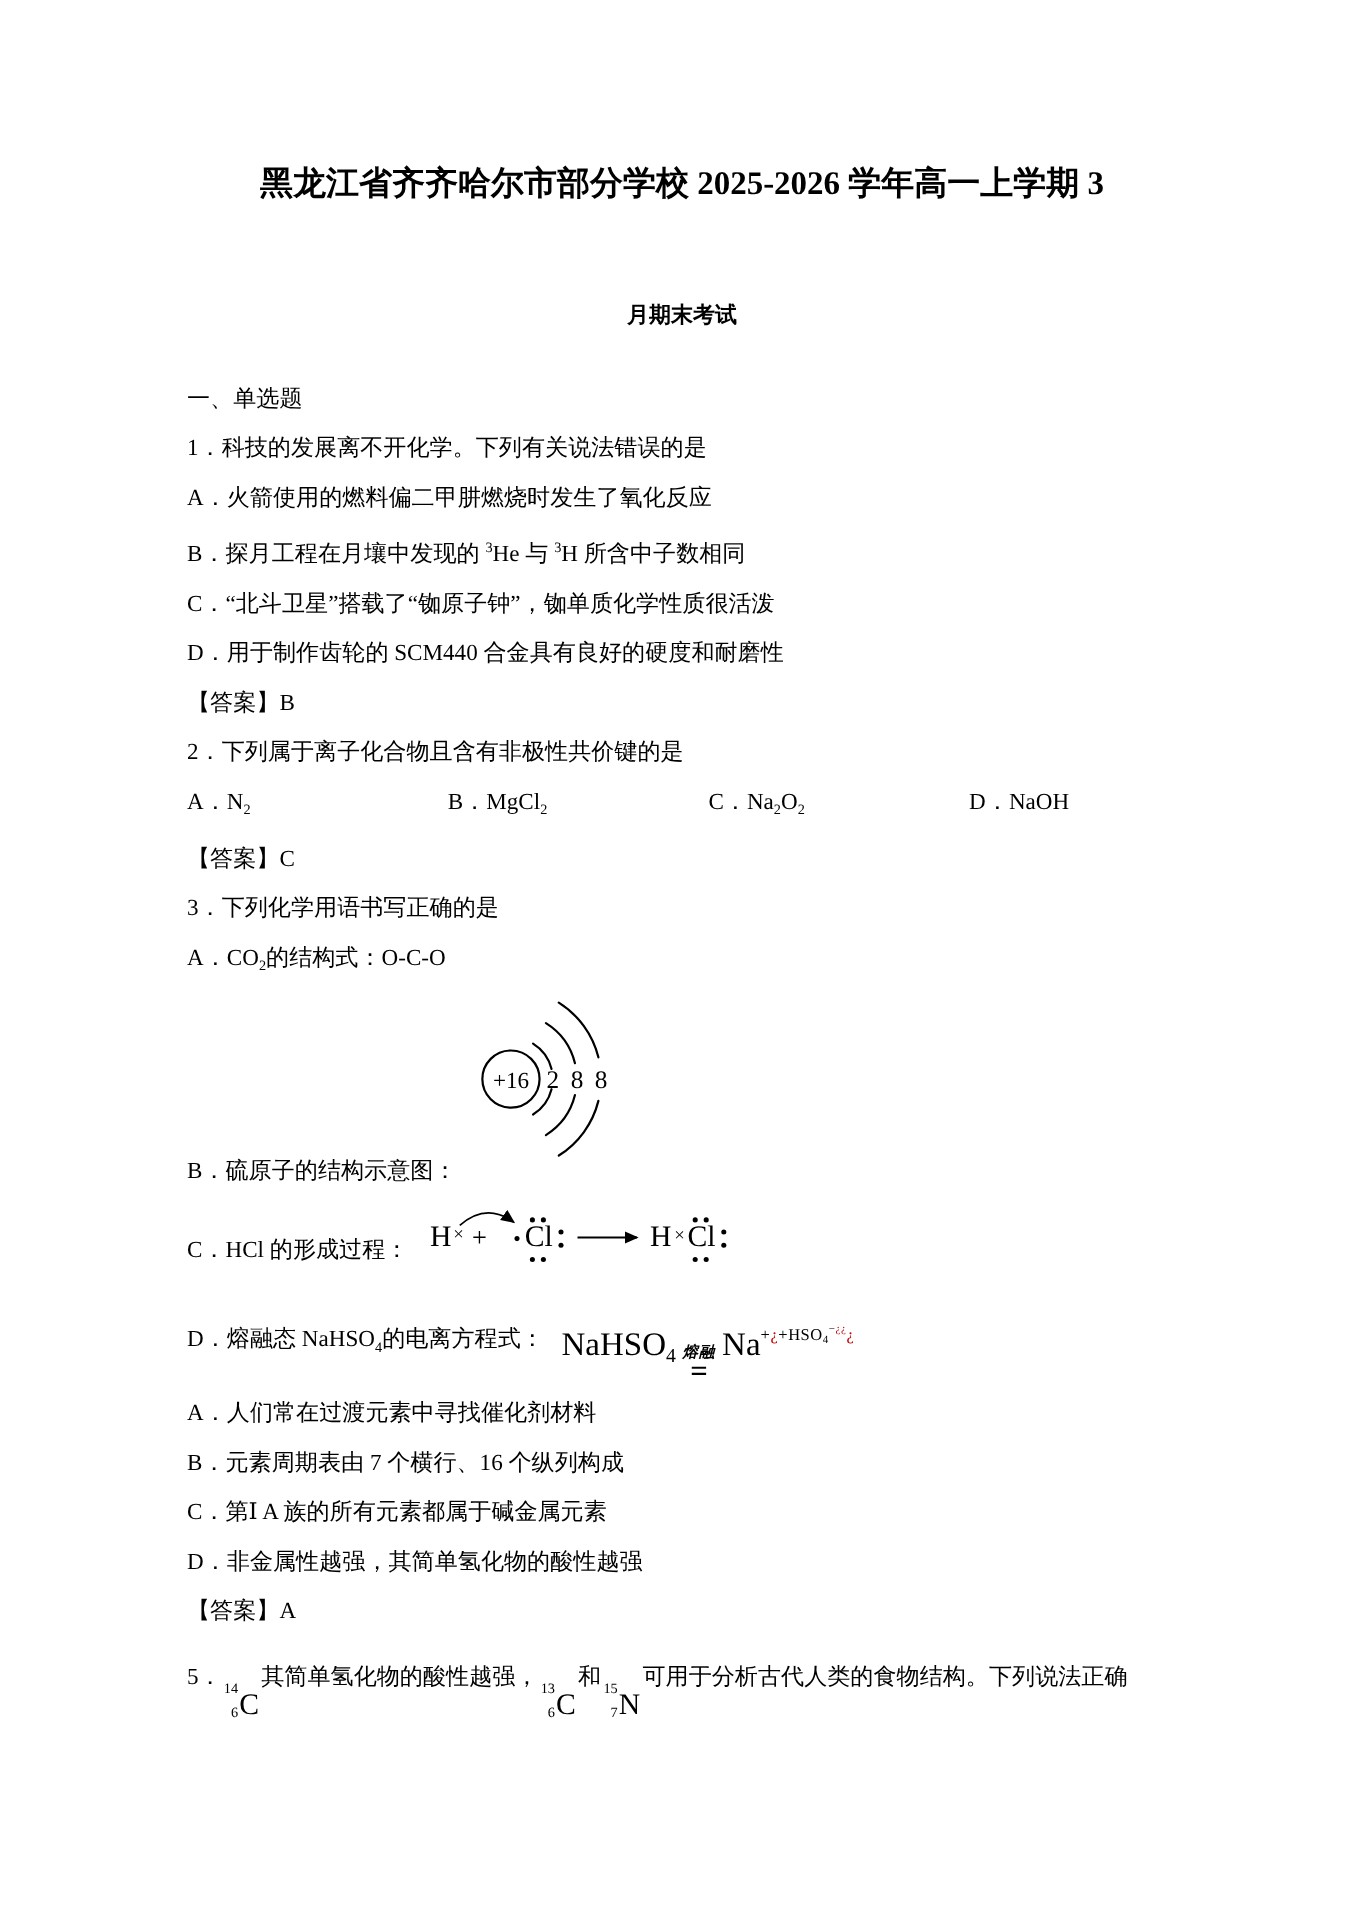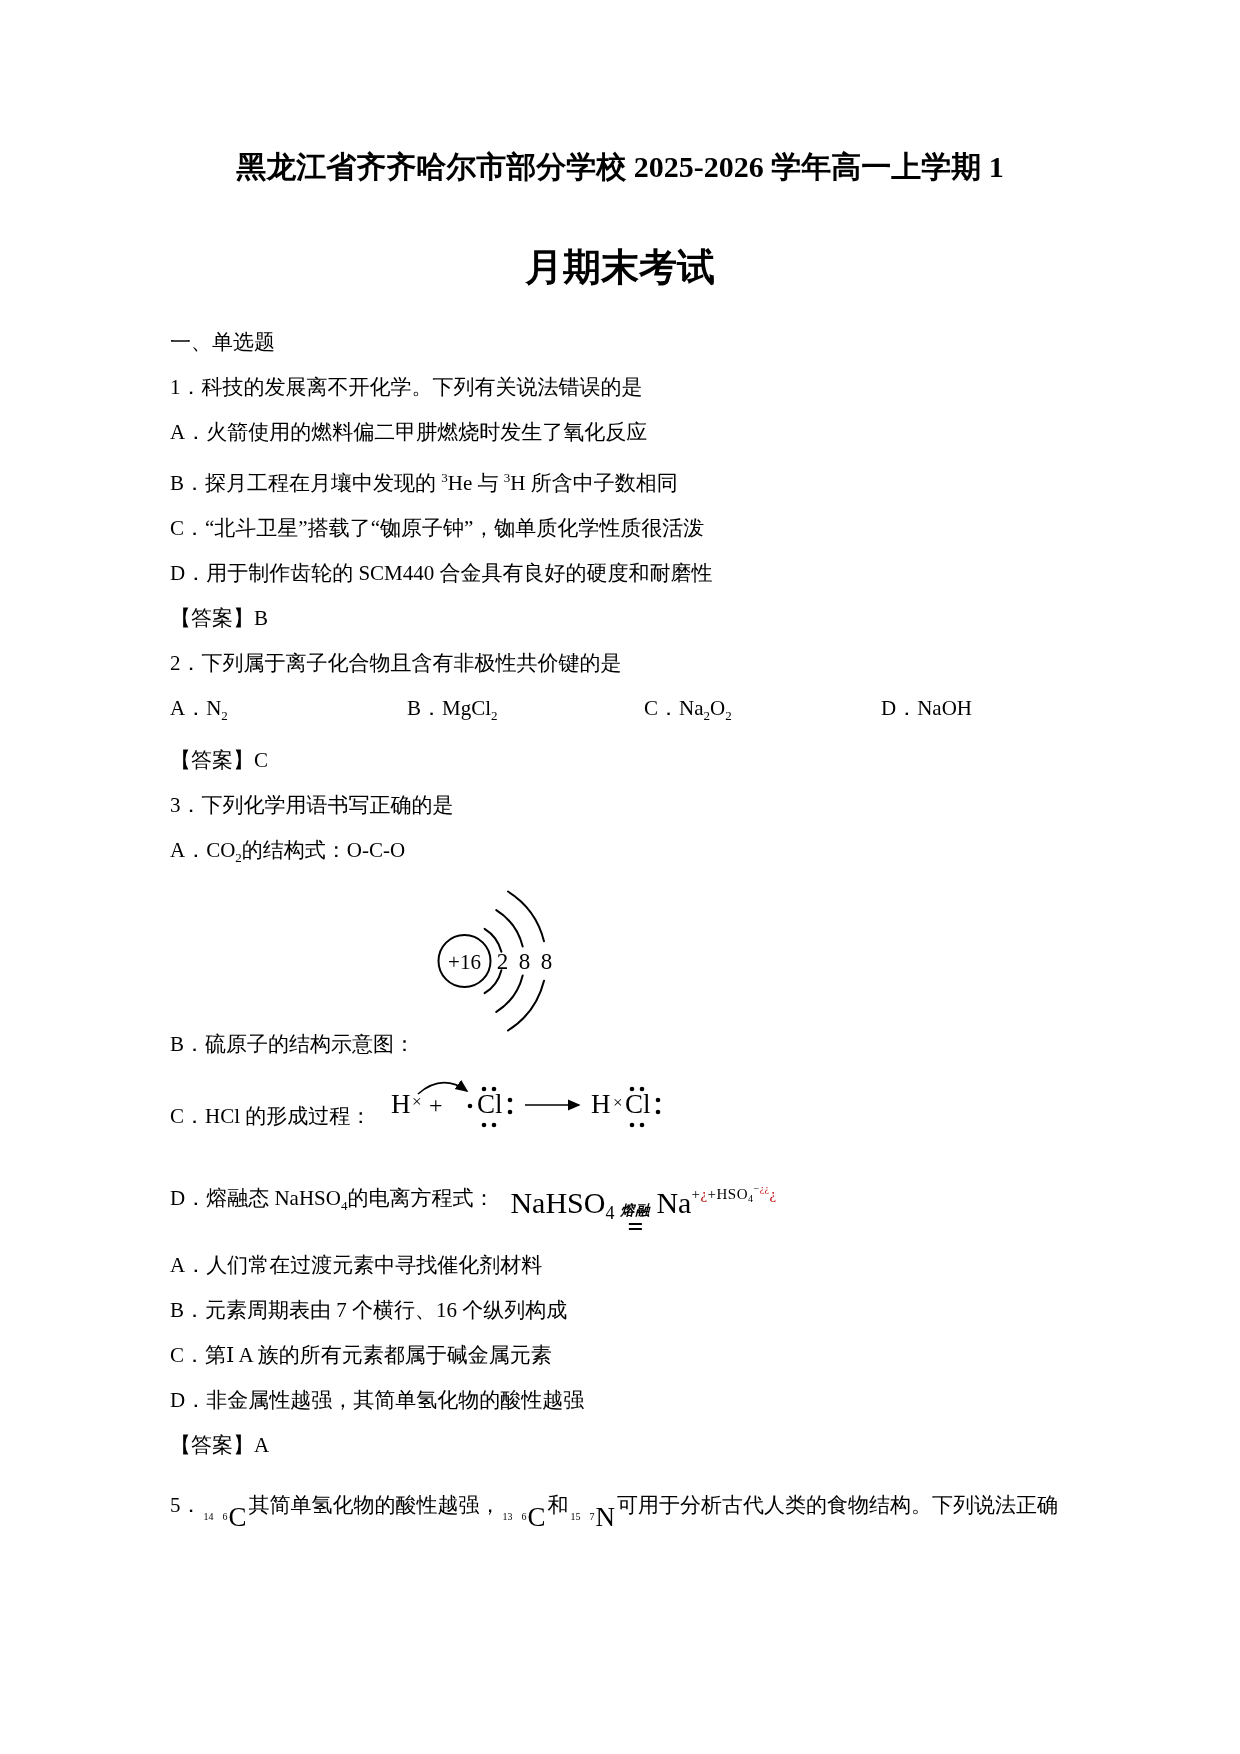--- a/index.html
+++ b/index.html
@@ -4,21 +4,21 @@
 <style>
   html,body{margin:0;padding:0;}
   body{
     width:1240px;height:1754px;background:#ffffff;color:#000;
     font-family:"Liberation Serif","DejaVu Serif",serif;
     overflow:hidden;
   }
   .page{position:relative;width:1240px;height:1754px;background:#fff;}
   .content{padding:0 170px;}
   .t1{margin:0;padding-top:148px;font-size:30px;font-weight:700;text-align:center;line-height:38px;}
-  .t2{margin:62px 0 0 0;font-size:38px;font-weight:700;text-align:center;line-height:38px;}
+  .t2{margin:82px 0 0 0;font-size:20px;font-weight:700;text-align:center;line-height:38px;}
   .sec{margin:34px 0 0 0;font-size:21px;line-height:45px;}
   .ln{margin:0;font-size:21px;line-height:45px;white-space:nowrap;}
   .ln sup{font-size:13px;}
   .ln sub{font-size:13px;}
   .optrow{display:flex;gap:48px;}
   .optrow .o{width:193px;}
   .diagram-wrap{margin:6px 0 -14px 262px;height:150px;}
   .lewis-svg{vertical-align:-8px;margin-left:14px;}
   .ln-c{line-height:58px;}
   .ln-d{line-height:72px;}
@@ -26,31 +26,31 @@
   .equation .lhs-sub{font-size:18px;vertical-align:-6px;}
   .eqrel{display:inline-flex;flex-direction:column;align-items:center;vertical-align:-2px;margin:0 6px;}
   .eqrel .over{font-style:italic;font-weight:700;font-size:14px;line-height:14px;margin-bottom:-2px;letter-spacing:1px;}
   .eqrel .rel{font-size:28px;line-height:22px;font-weight:600;}
   .eqsup{font-size:15px;vertical-align:14px;letter-spacing:0.5px;}
   .eqsup .ssub{font-size:10px;vertical-align:-3px;}
   .eqsup .ssup{font-size:10px;vertical-align:7px;}
   .red{color:#c00000;}
   .ln-q5{line-height:58px;margin-top:8px;}
   .iso{display:inline-flex;margin:0 2px;transform:translateY(4px);}
-  .iso-n{display:inline-flex;flex-direction:row;align-items:flex-end;font-size:10px;line-height:13px;gap:9px;transform:translateY(4px);}
+  .iso-n{display:inline-flex;flex-direction:column;align-items:flex-end;font-size:13px;line-height:13px;gap:9px;transform:translateY(4px);}
   .iso-el{font-size:27px;line-height:27px;transform:translateY(12px);margin-left:1px;}
   svg text{font-family:"Liberation Serif","DejaVu Serif",serif;}
 </style>
 </head>
 <body>
 
 <div class="page">
   <div class="content">
 
-    <h1 class="t1">黑龙江省齐齐哈尔市部分学校 2025-2026 学年高一上学期 1</h1>
+    <h1 class="t1">黑龙江省齐齐哈尔市部分学校 2025-2026 学年高一上学期 3</h1>
     <h1 class="t2">月期末考试</h1>
 
     <p class="sec">一、单选题</p>
 
     <p class="ln">1．科技的发展离不开化学。下列有关说法错误的是</p>
     <p class="ln">A．火箭使用的燃料偏二甲肼燃烧时发生了氧化反应</p>
     <p class="ln"><span>B．探月工程在月壤中发现的 </span><sup>3</sup><span>He</span><span> 与 </span><sup>3</sup><span>H</span><span> 所含中子数相同</span></p>
     <p class="ln">C．“北斗卫星”搭载了“铷原子钟”，铷单质化学性质很活泼</p>
     <p class="ln">D．用于制作齿轮的 SCM440 合金具有良好的硬度和耐磨性</p>
     <p class="ln">【答案】B</p>

